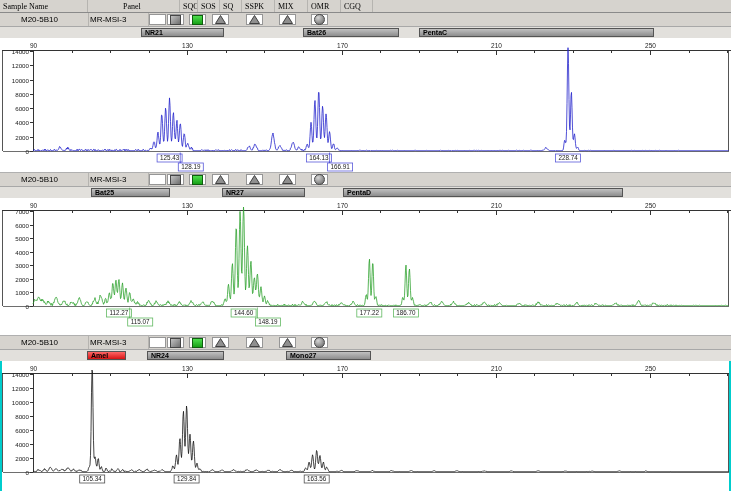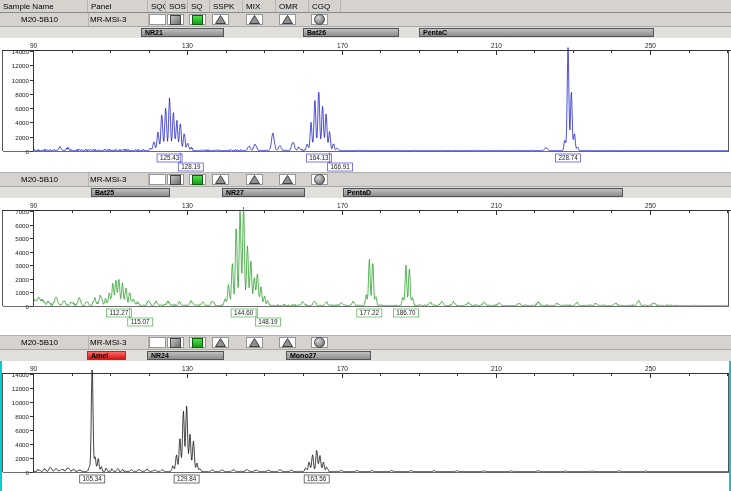--- a/index.html
+++ b/index.html
@@ -1,18 +1,18 @@
 <!DOCTYPE html>
 <html><head>
 <meta charset="utf-8">
 <style>
   html,body{margin:0;padding:0;background:#fff;}
   body{width:731px;height:491px;overflow:hidden;font-family:"Liberation Sans",sans-serif;}
   #app{position:relative;width:731px;height:491px;background:#fff;overflow:hidden;}
-  .header-row{display:flex;height:13px;box-sizing:border-box;background:#d6d3ce;border-bottom:1px solid #8a8a8a;font-size:8px;color:#000;}
+  .header-row{display:flex;height:13px;box-sizing:border-box;background:#d6d3ce;border-bottom:1px solid #8a8a8a;font-size:8px;color:#000;font-family:Liberation Serif, serif;}
   .hcell{box-sizing:border-box;padding:2px 0 0 3px;border-right:1px solid #b6b4b0;white-space:nowrap;overflow:hidden;flex:none;}
   .hfill{flex:1;}
   .panel{position:relative;background:#fff;border-bottom:1px solid #b0b0b0;box-sizing:content-box;}
   .panel.selected{outline:2px solid #00cdcd;outline-offset:-2px;}
   .sample-row{position:relative;height:14px;background:#d6d3ce;border-bottom:1px solid #a8a8a8;box-sizing:border-box;font-size:8px;color:#000;}
   .sname{position:absolute;left:21px;top:2px;}
   .pname{position:absolute;left:90px;top:2px;}
   .sep{position:absolute;top:0;bottom:0;width:1px;background:#b6b4b0;}
   .flag-strip{position:absolute;left:0;top:0;right:0;bottom:0;}
   .flagcell{position:absolute;top:1px;width:17px;height:11px;background:#fff;border:1px solid #969696;box-sizing:border-box;display:flex;align-items:center;justify-content:center;}
@@ -24,21 +24,21 @@
   .marker-bar.red{background:linear-gradient(#f66,#d81414);}
   svg.chart{display:block;background:#fff;}
   svg text{font-family:"Liberation Sans",sans-serif;}
 </style>
 </head>
 <body>
 
 <div id="app">
   <div class="header-row">
       <div class="hcell" style="width: 88px;">Sample Name</div>
-      <div class="hcell" style="width: 60px;">Panel</div>
+      <div class="hcell" style="width: 60px; margin-left: 32px;">Panel</div>
       <div class="hcell" style="width: 18px;">SQO</div>
       <div class="hcell" style="width: 22px;">SOS</div>
       <div class="hcell" style="width: 22px;">SQ</div>
       <div class="hcell" style="width: 33px;">SSPK</div>
       <div class="hcell" style="width: 33px;">MIX</div>
       <div class="hcell" style="width: 33px;">OMR</div>
       <div class="hcell" style="width: 32px;">CGQ</div>
       <div class="hfill"></div>
     </div>
 

